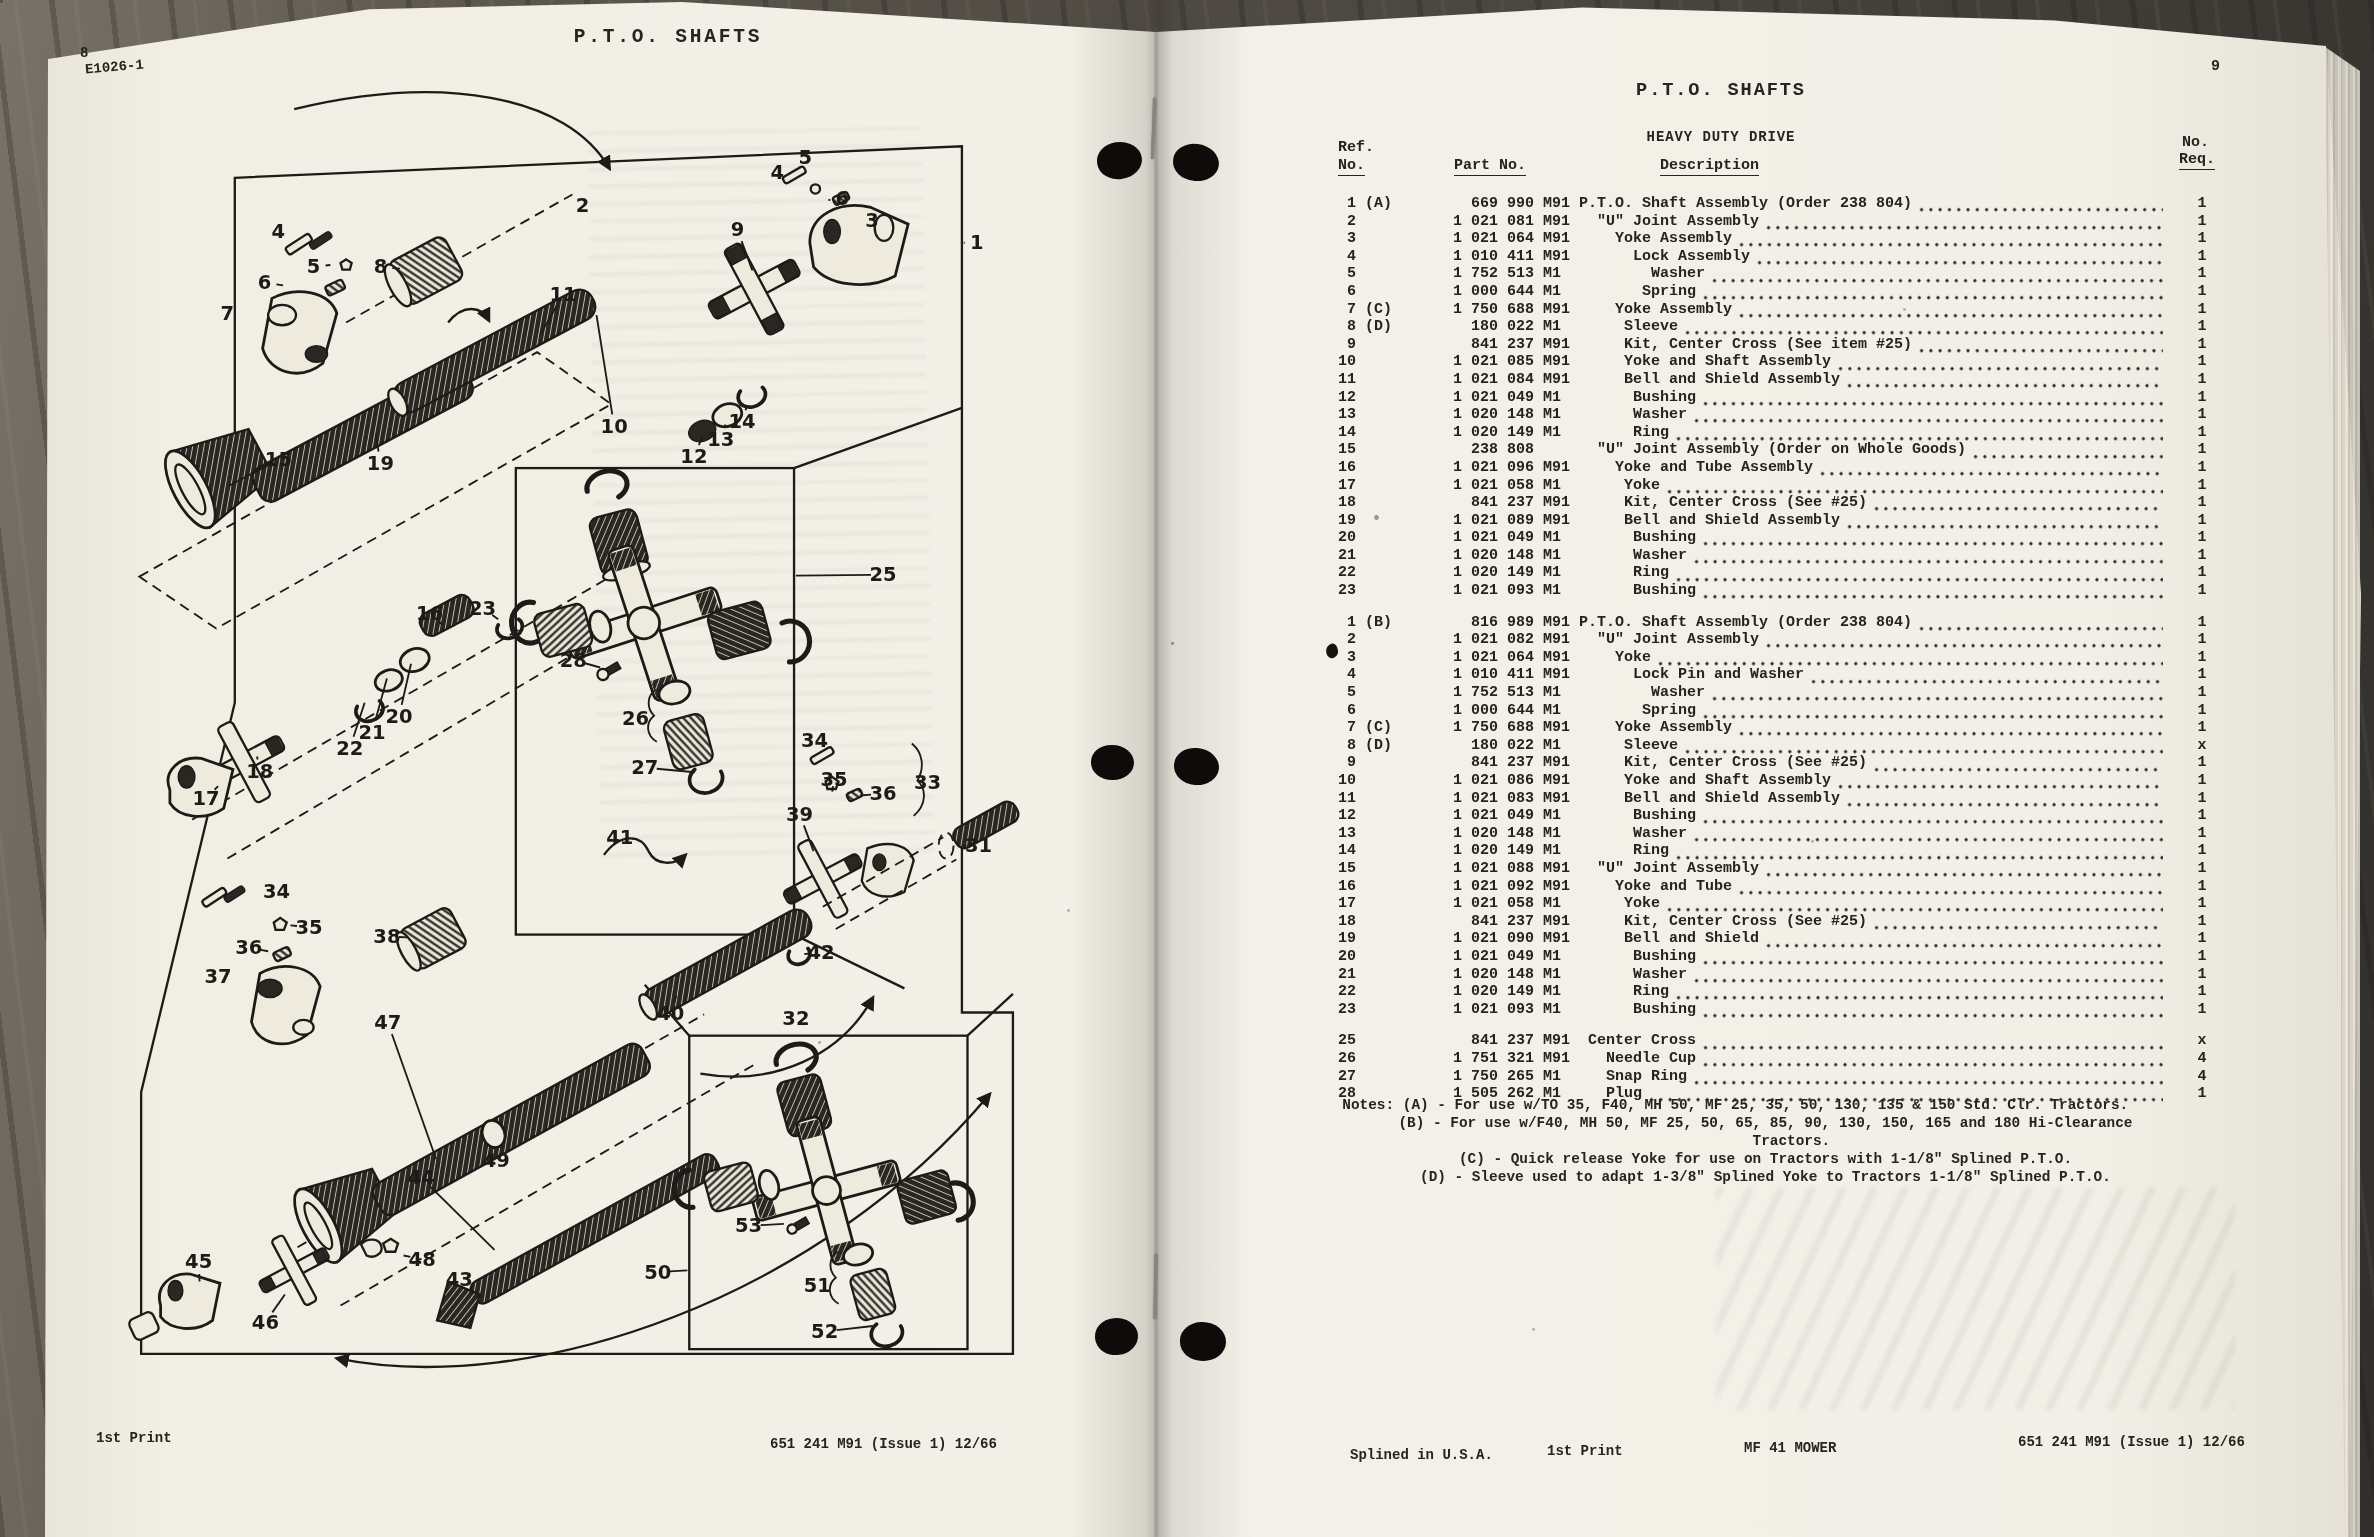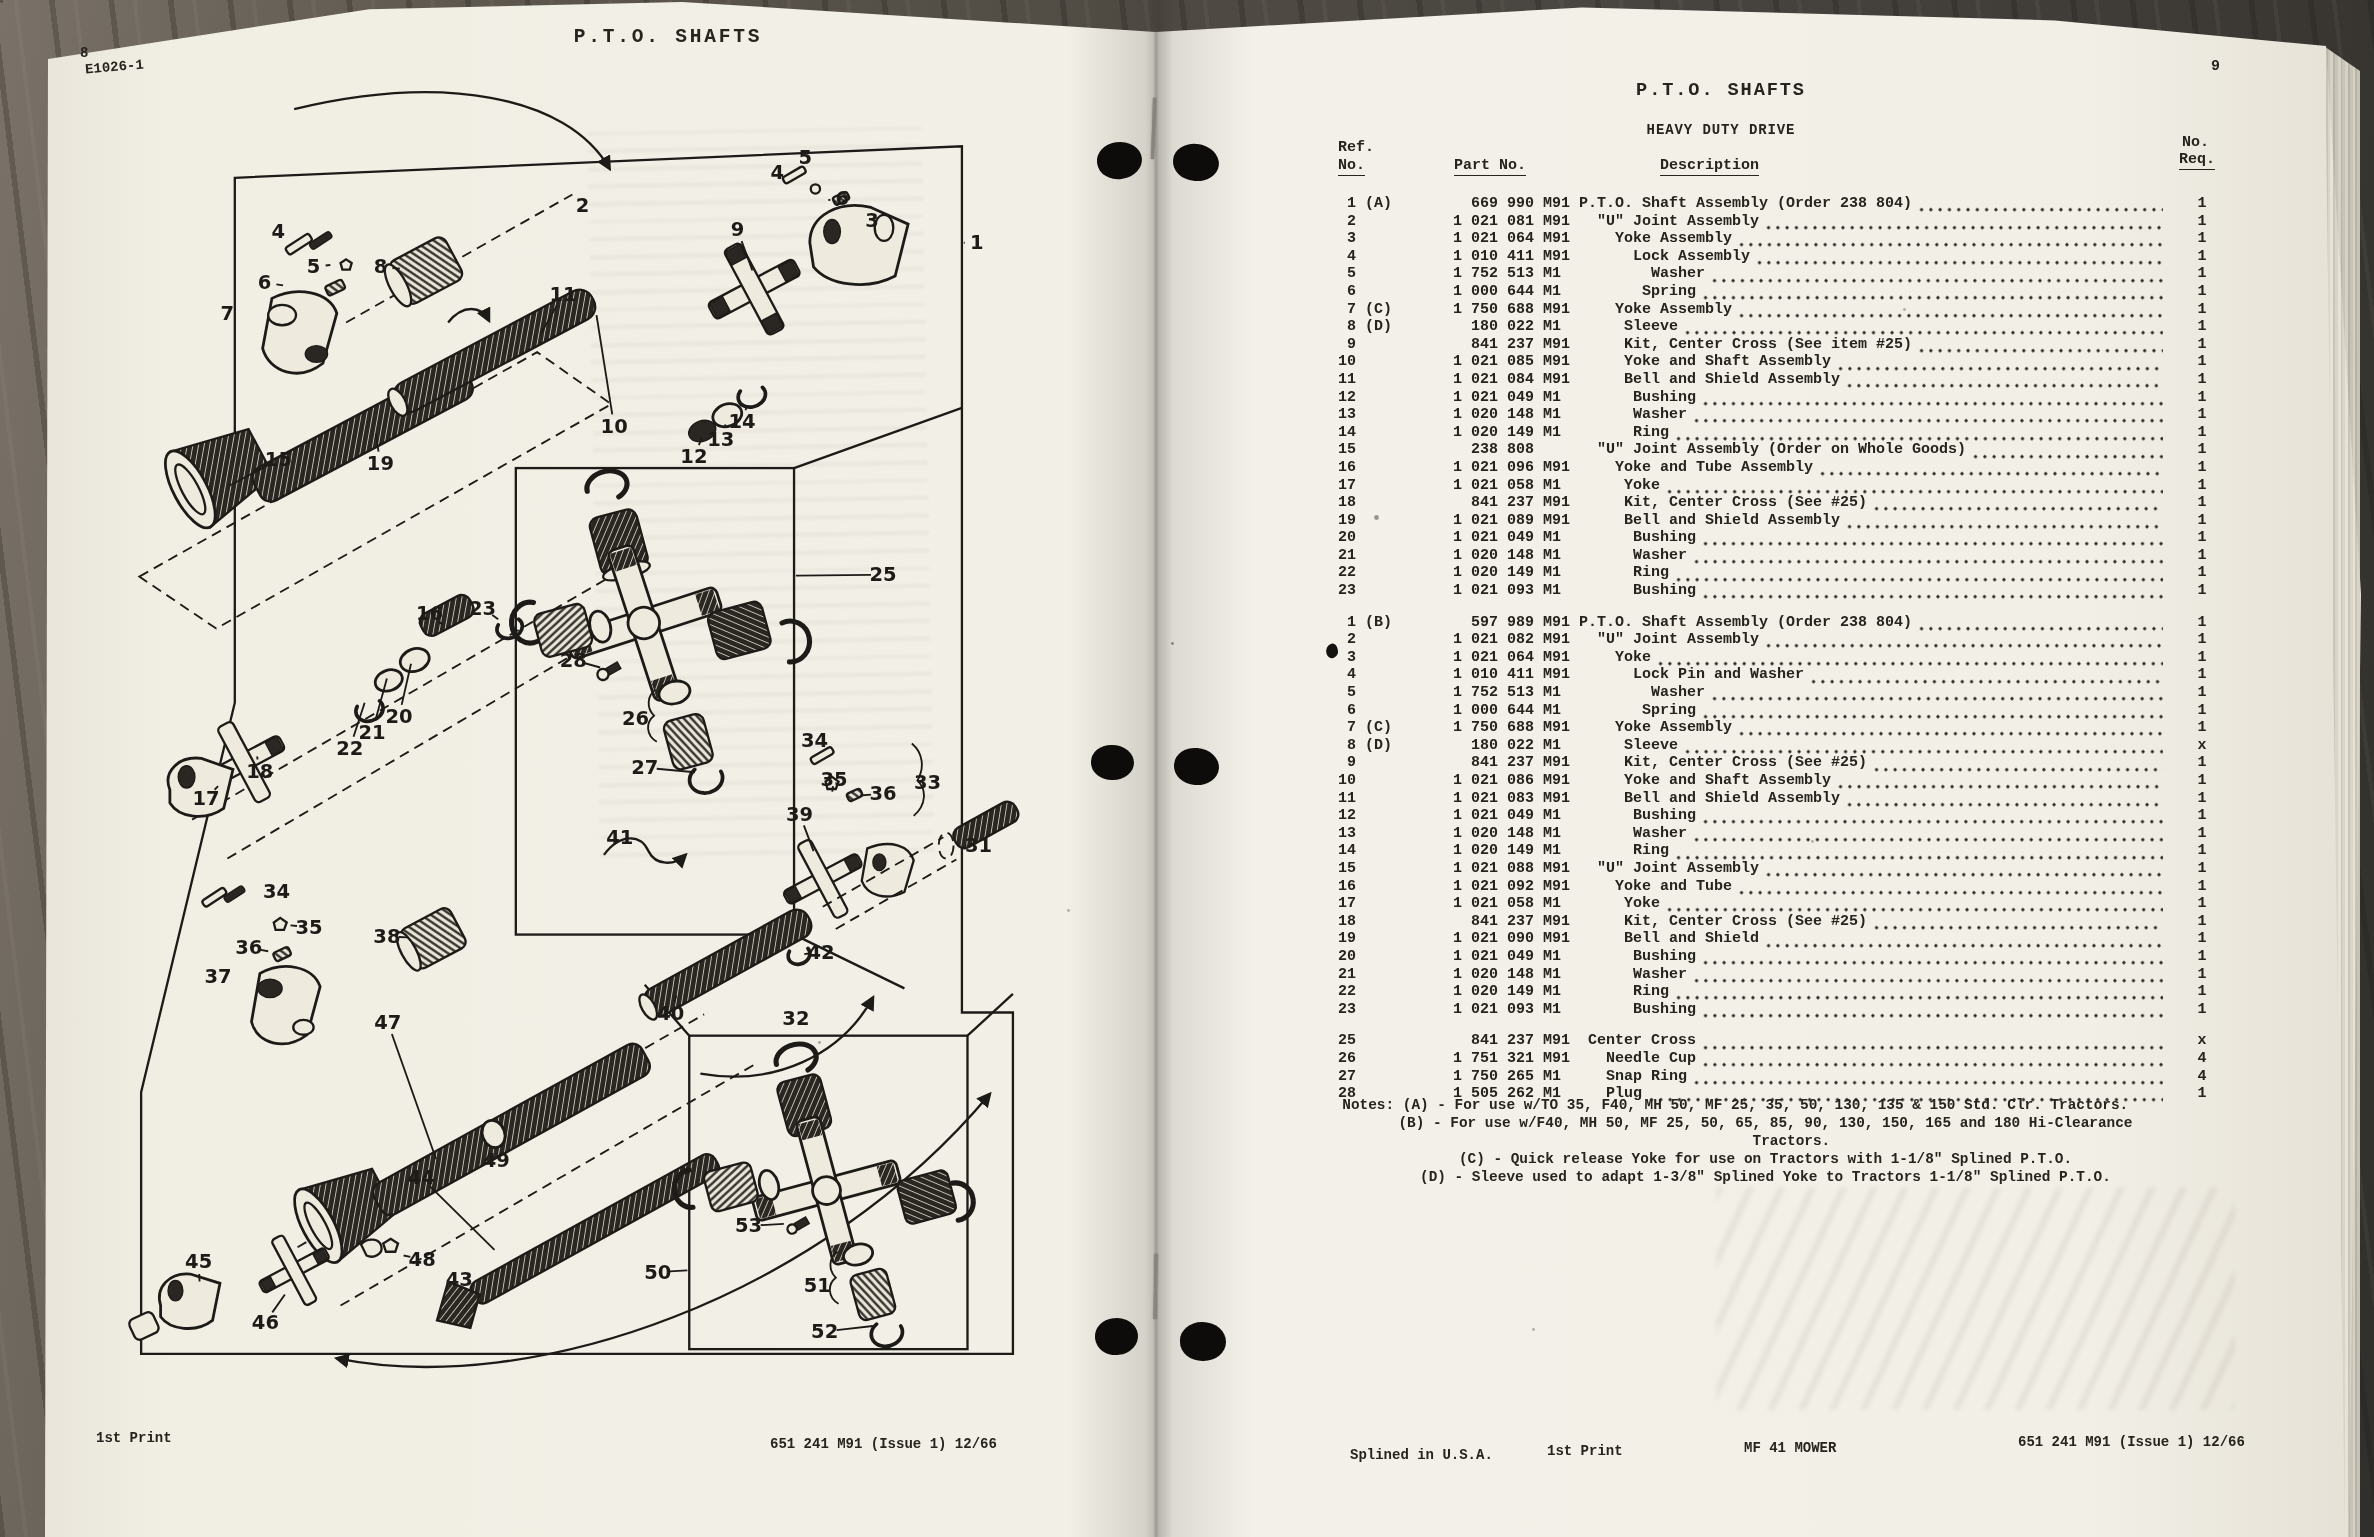--- a/index.html
+++ b/index.html
@@ -23,21 +23,21 @@
   .staple{position:absolute;width:2.8px;background:#8a857c;box-shadow:0 0 1.9px rgba(0,0,0,.4);}
   .txt{position:absolute;color:#26241f;white-space:pre;}
   .ghost{position:absolute;pointer-events:none;}
   
   .lp-title{font-size:19.5px;font-weight:700;letter-spacing:2.8px;transform:translateX(-50%);}
   .lp-pagenum{font-size:14px;font-weight:700;}
   .lp-fig{font-size:14px;font-weight:700;transform:rotate(-5deg);}
   .lp-footer{font-size:14px;font-weight:700;}
   
   .rp-title{font-size:18.6px;font-weight:700;letter-spacing:1.9px;transform:translateX(-50%);}
-  .rp-sub{font-size:14px;font-weight:700;letter-spacing:0.9px;transform:translateX(-50%);}
+  .rp-sub{font-size:14px;font-weight:700;letter-spacing:0.9px;transform:translateX(-50%);margin-top:7px;}
   .rp-pagenum{font-size:15px;font-weight:700;}
   .hdr{font-size:15px;font-weight:700;}
   .hu{border-bottom:1.9px solid #26241f;padding-bottom:0.9px;}
   .tbody{position:absolute;left:1338px;top:195px;width:900px;color:#26241f;}
   .block + .block{margin-top:14px;}
   .trow{display:flex;align-items:flex-start;height:17.6px;font-size:15px;font-weight:700;line-height:17.6px;}
   .c-ref{width:115px;white-space:pre;flex:none;}
   .c-part{width:126px;white-space:pre;flex:none;}
   .c-desc{white-space:pre;flex:none;}
   .c-lead{flex:1;height:13px;margin:0 2.8px;align-self:flex-end;
@@ -592,21 +592,21 @@
           <span class="c-ref">23</span>
           <span class="c-part">1 021 093 M1</span>
           <span class="c-desc">      Bushing</span>
           <span class="c-lead"></span>
           <span class="c-req">1</span>
         </div>
       </div>
       <div class="block">
         <div class="trow">
           <span class="c-ref"> 1 (B)</span>
-          <span class="c-part">  597 989 M91</span>
+          <span class="c-part">  816 989 M91</span>
           <span class="c-desc">P.T.O. Shaft Assembly (Order 238 804)</span>
           <span class="c-lead"></span>
           <span class="c-req">1</span>
         </div>
         <div class="trow">
           <span class="c-ref"> 2</span>
           <span class="c-part">1 021 082 M91</span>
           <span class="c-desc">  "U" Joint Assembly</span>
           <span class="c-lead"></span>
           <span class="c-req">1</span>

